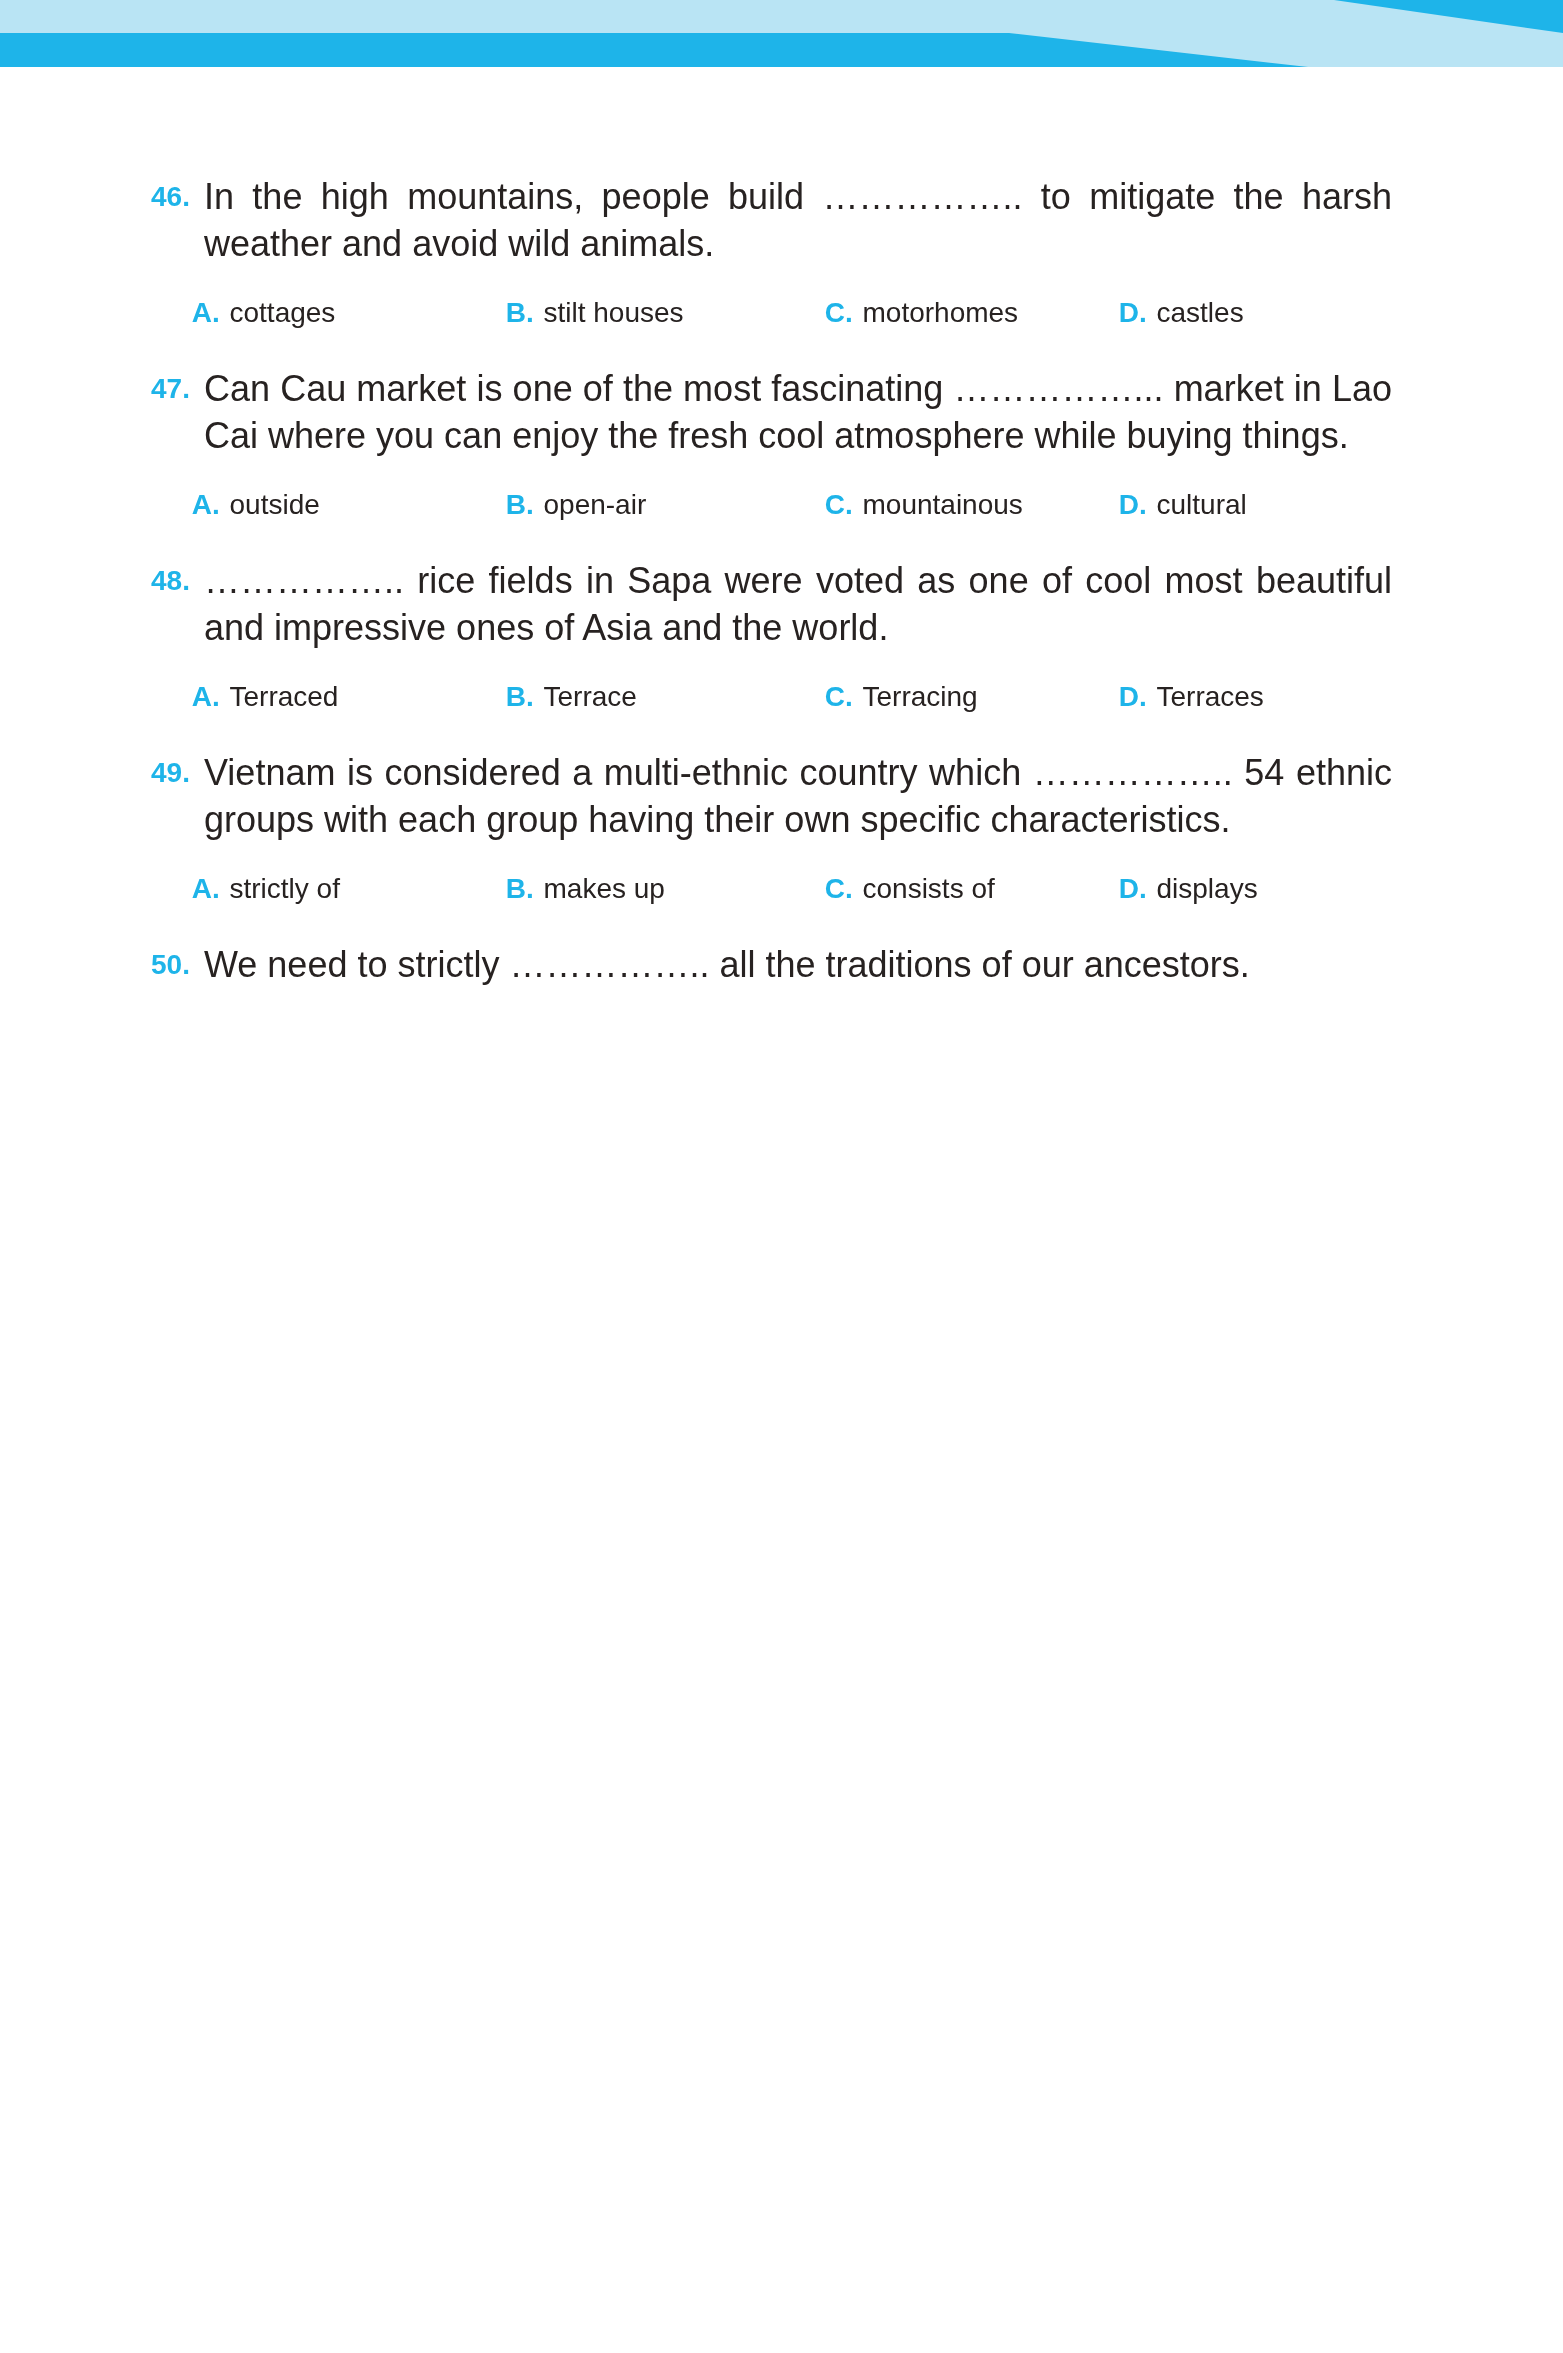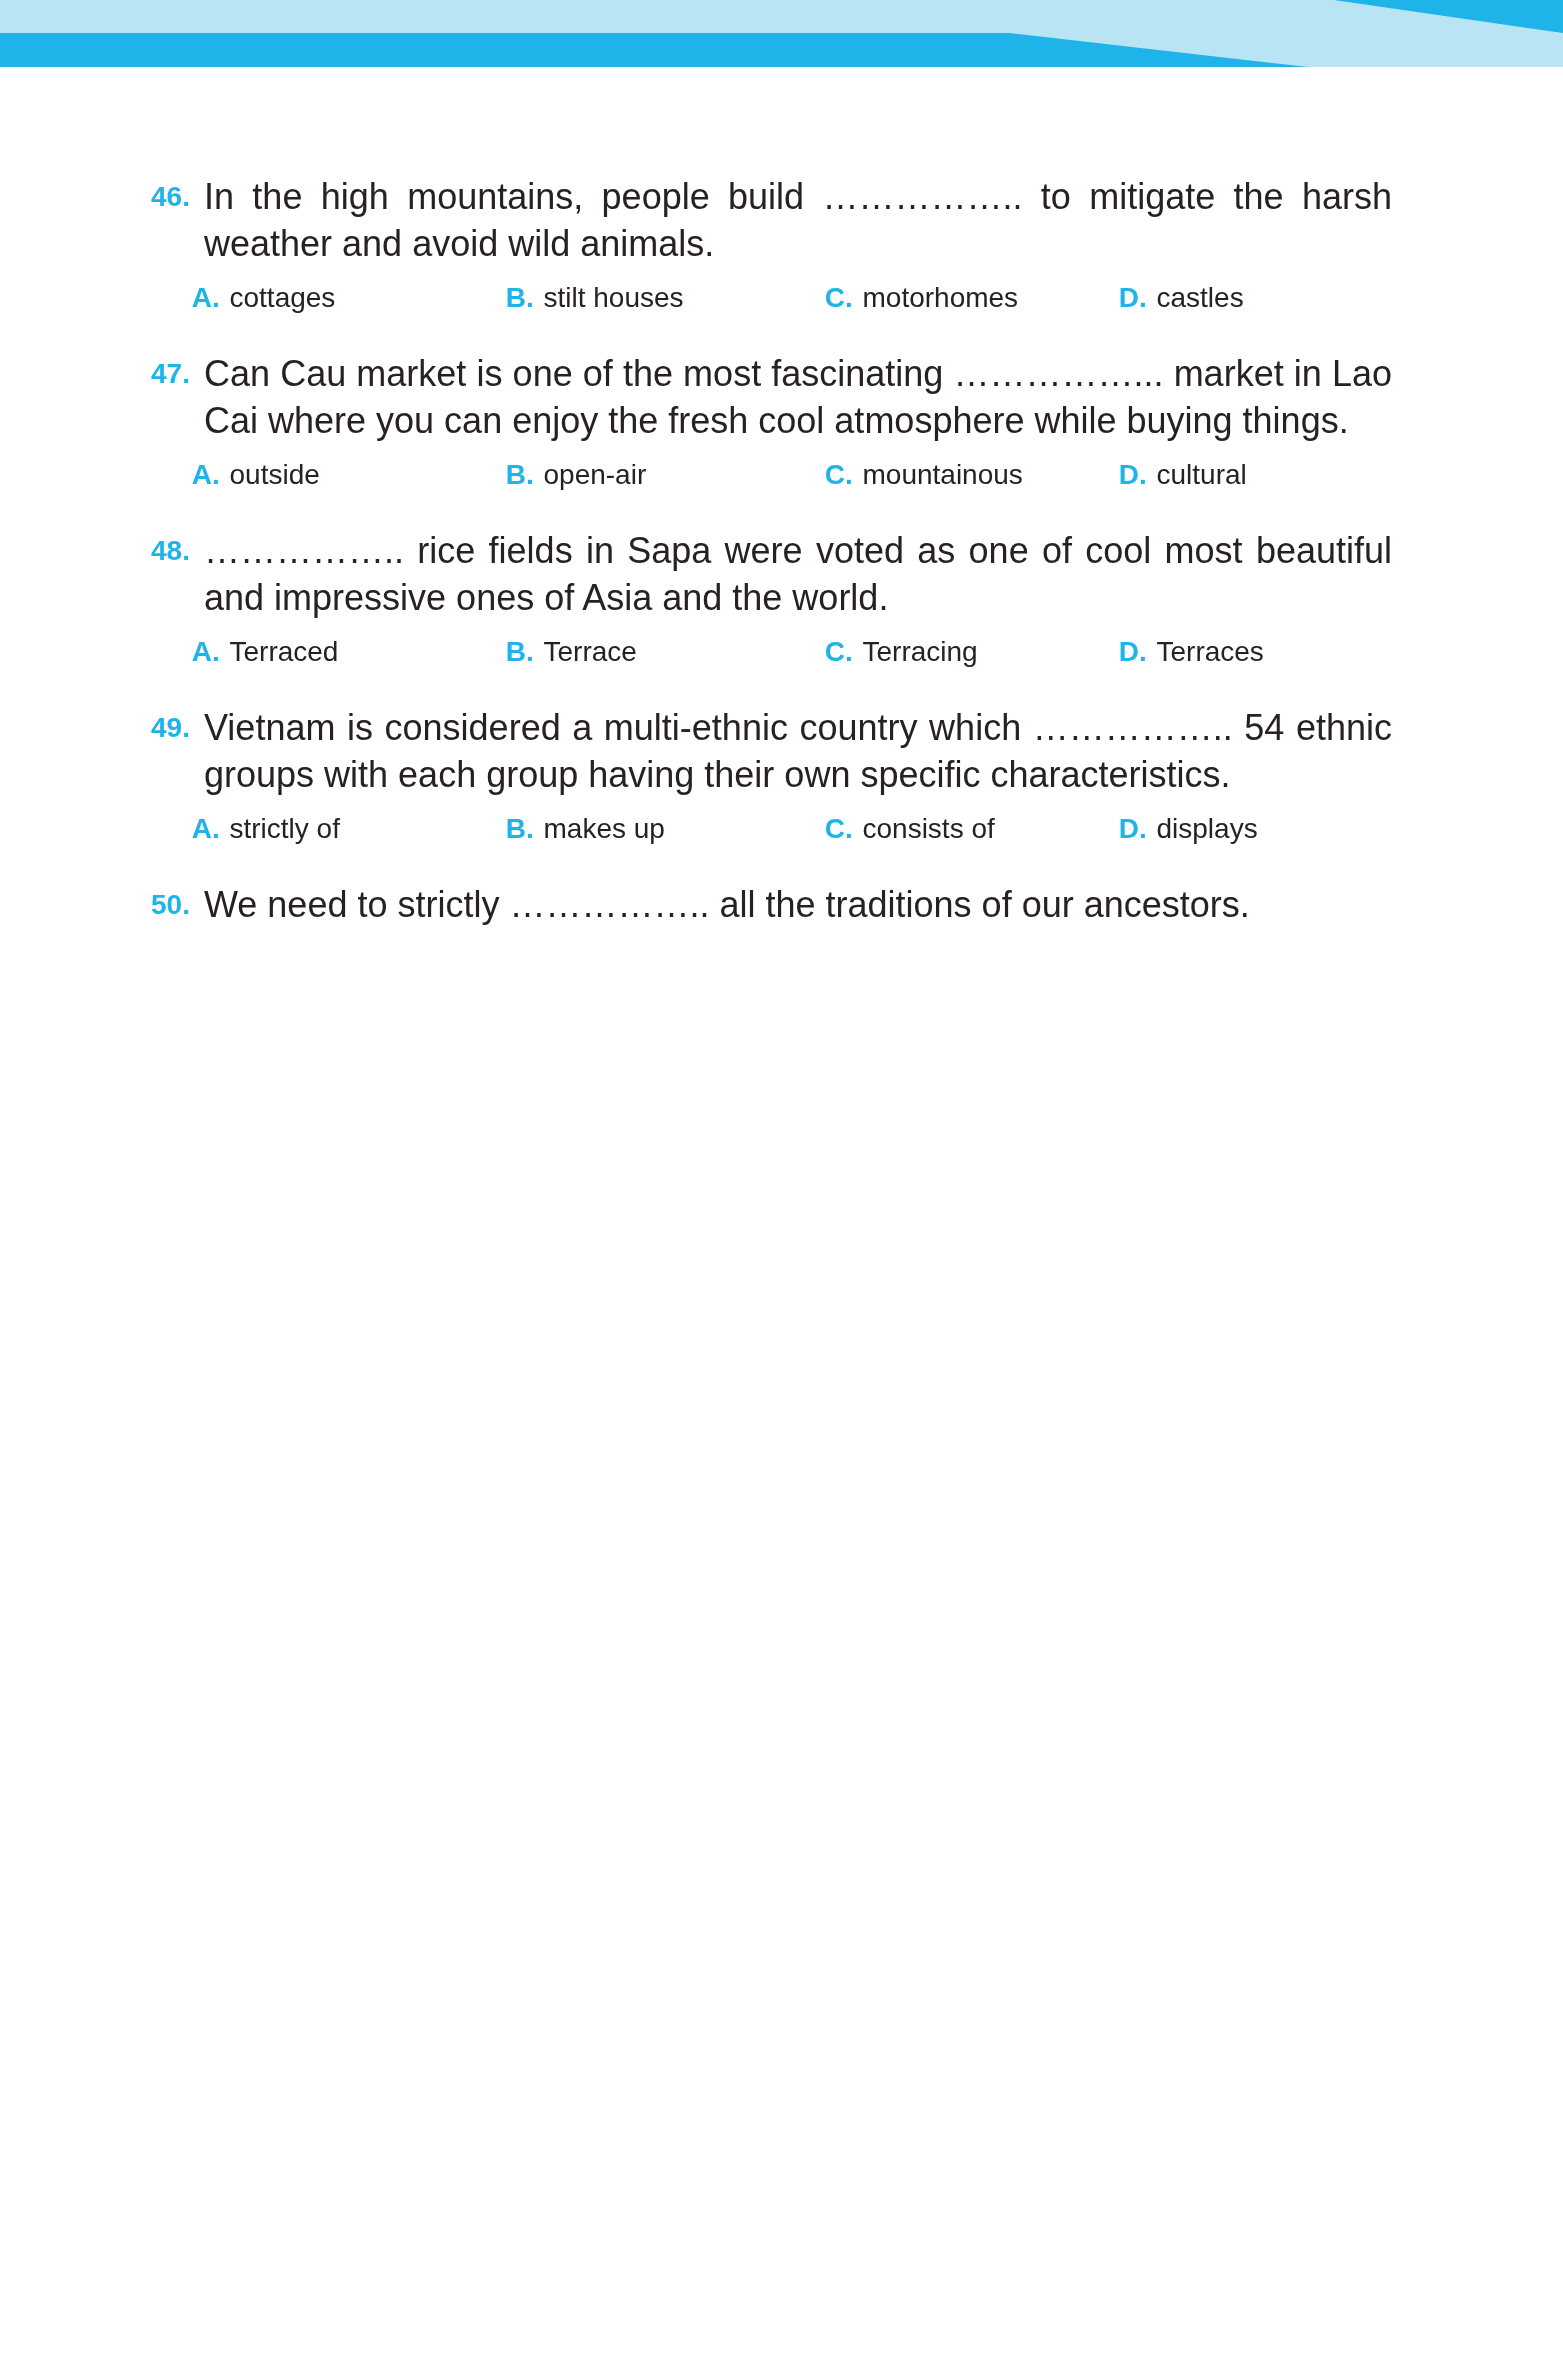--- a/index.html
+++ b/index.html
@@ -41,21 +41,21 @@
   .q-body { flex: 1; min-width: 0; }
   .q-text {
     font-size: 36px;
     line-height: 47px;
     text-align: justify;
     color: #272221;
   }
   .options {
     display: grid;
     grid-template-columns: 314px 319px 294px 1fr;
-    margin-top: 7px;
+    margin-top: 22px;
     margin-left: -12.3px;
     font-size: 28px;
     line-height: 47px;
   }
   .option { white-space: nowrap; }
   .opt-label { font-weight: bold; color: #1eb4e9; margin-right: 9.8px; }
   .opt-text { color: #272221; }
 
   
   .footer-row {

